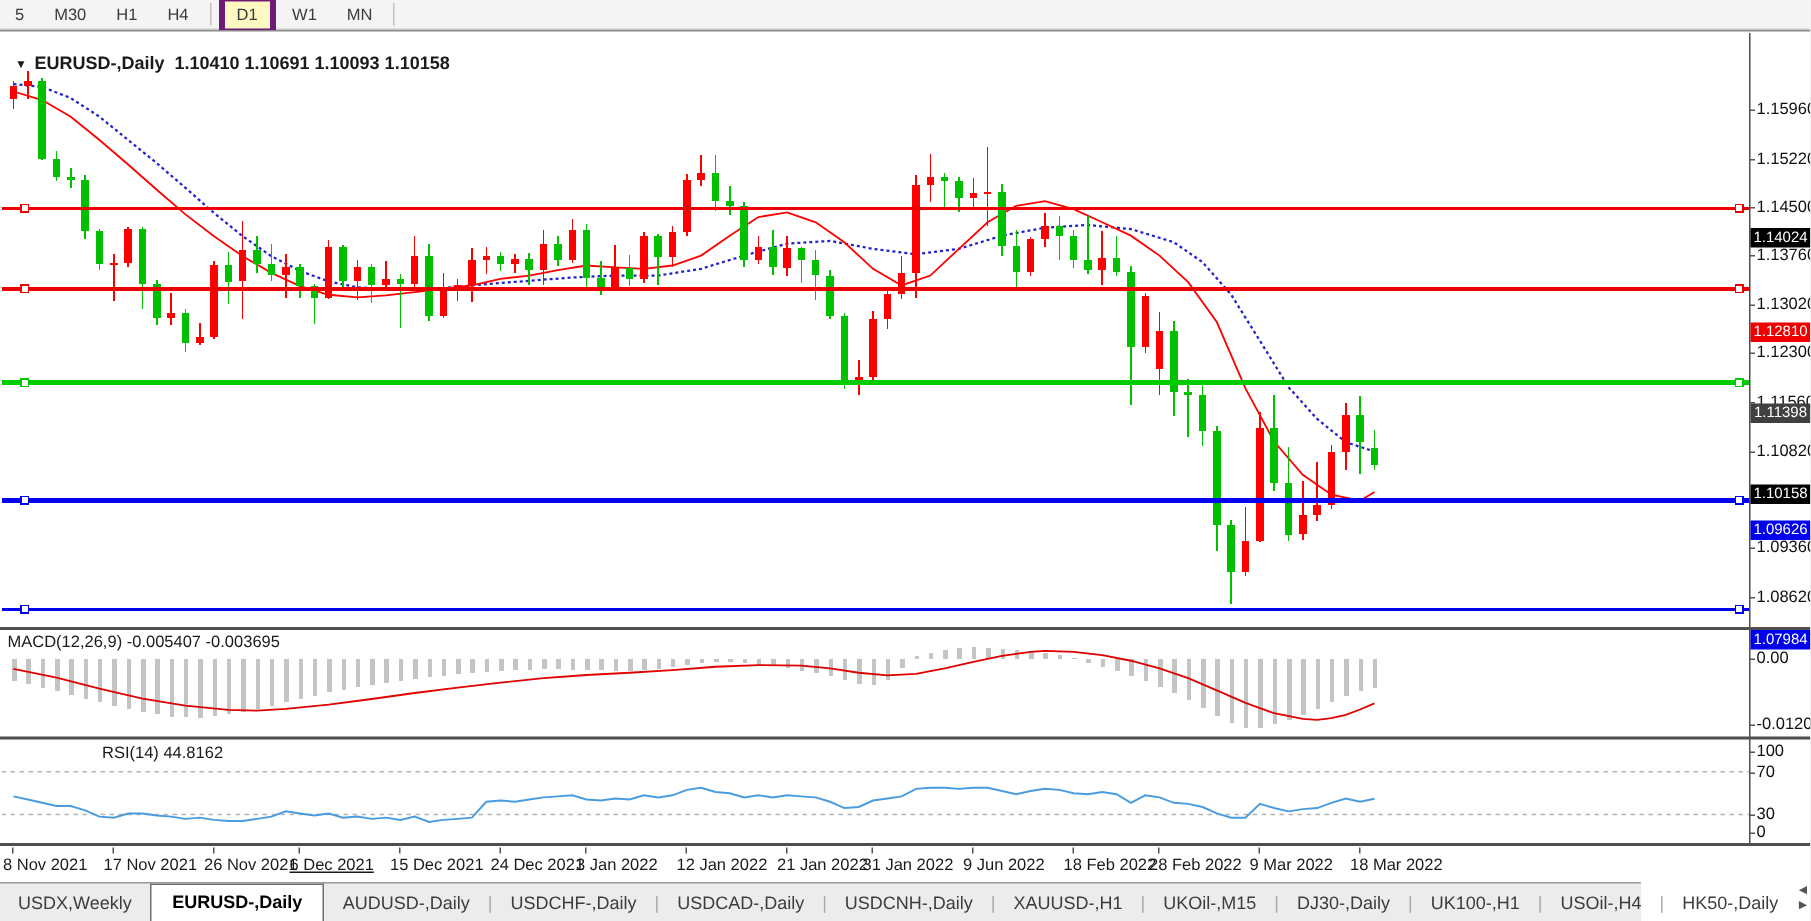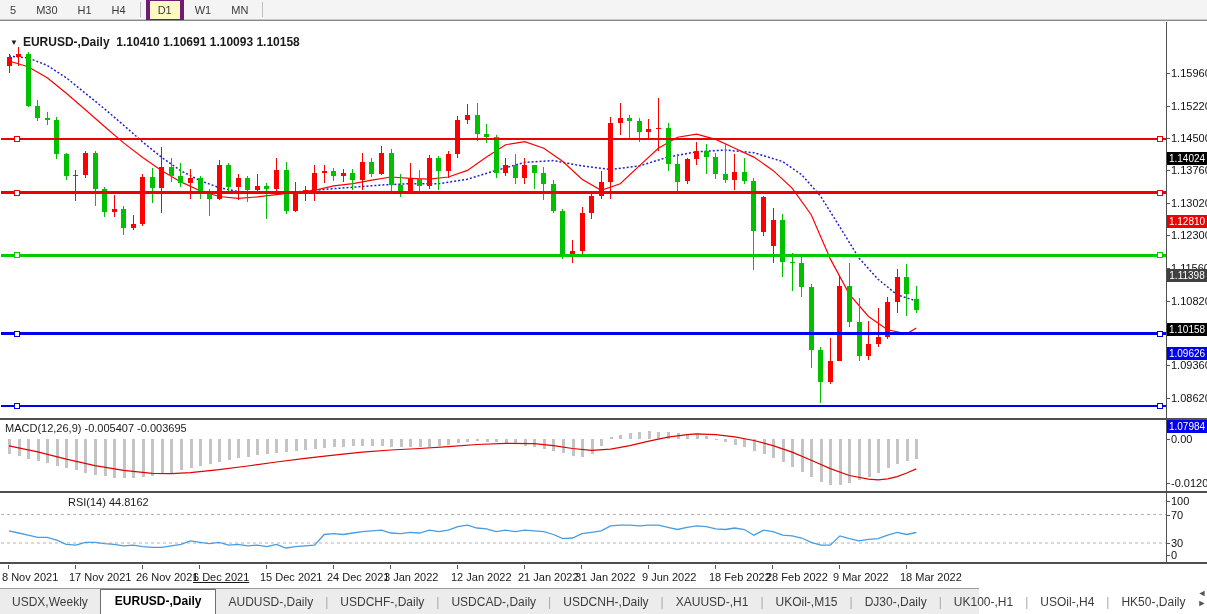--- a/index.html
+++ b/index.html
@@ -26,21 +26,21 @@
   
   .axis-label{position:absolute;left:1171px;font-size:11px;color:#101010;white-space:nowrap;}
   .axis-tick{position:absolute;left:1166px;width:4px;height:1px;background:#555;}
   .price-badge{position:absolute;left:1167px;width:40px;height:13px;color:#fff;font-size:10px;
                line-height:13px;text-align:center;font-family:"Liberation Sans",sans-serif;}
   
   .date-axis{position:absolute;left:0;top:543px;width:1166px;height:41px;}
   .date-label{position:absolute;top:7px;font-size:11px;color:#1a1a1a;white-space:nowrap;}
   .date-tick{position:absolute;top:1px;width:1px;height:4px;background:#555;}
   
-  .tab-bar{position:absolute;left:0;top:588px;width:979px;height:26px;background:#ececec;
+  .tab-bar{position:absolute;left:0;top:588px;width:1094px;height:26px;background:#ececec;
            border-top:1px solid #9a9a9a;display:flex;align-items:flex-end;font-size:12px;color:#3c3c3c;}
   .tab{padding:4px 12px 5px 12px;line-height:14px;white-space:nowrap;cursor:default;}
   .tab.active{background:#ffffff;border:1px solid #6e6e6e;border-bottom:none;font-weight:bold;color:#000;
               padding:4px 14px 6px 14px;}
   .tab-sep{color:#a8a8a8;padding:4px 0 5px 0;}
   .tab-arrows{margin-left:auto;margin-right:8px;padding-bottom:6px;color:#555;font-size:9px;letter-spacing:6px;}
   .first-pad{width:18px;}
 </style>
 </head>
 <body>

